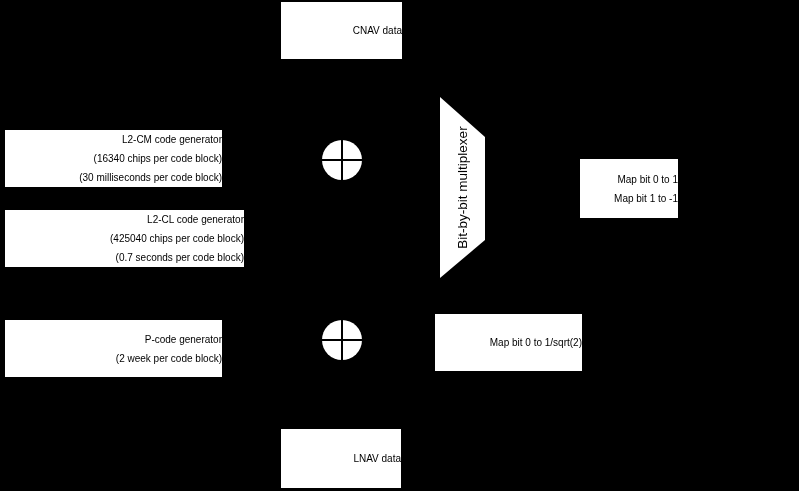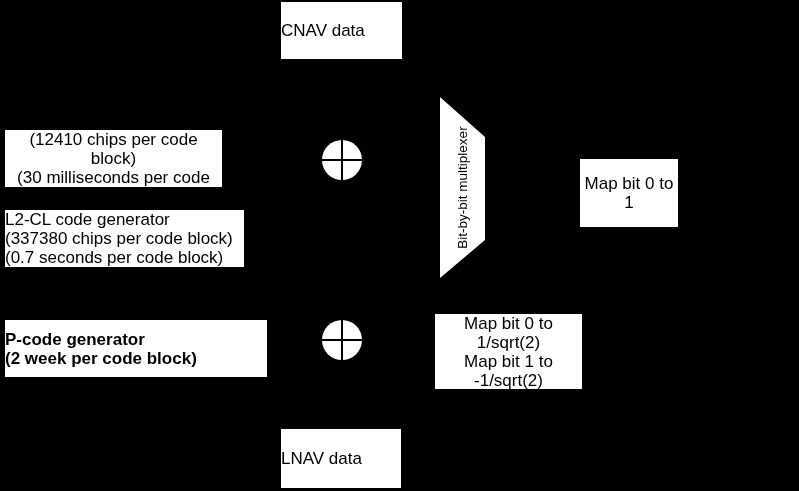--- a/index.html
+++ b/index.html
@@ -16,32 +16,32 @@
     font-family: "Liberation Sans", sans-serif;
     color: #000000;
   }
   .node-box {
     position: absolute;
     background: #ffffff;
     color: #000000;
     display: flex;
     flex-direction: column;
     justify-content: center;
-    align-items: flex-start;
+    align-items: flex-end;
     text-align: center;
-    font-size: 17px;
+    font-size: 10px;
     line-height: 19px;
     box-sizing: border-box;
   }
   .box-cnav   { left: 281px; top: 2px;   width: 121px; height: 57px; }
   .box-l2cm   { left: 5px;   top: 130px; width: 217px; height: 57px; }
   .box-l2cl   { left: 5px;   top: 210px; width: 239px; height: 57px; }
-  .box-pcode  { left: 5px;   top: 320px; width: 262px; height: 57px; font-weight: bold; }
-  .box-map1   { left: 580px; top: 159px; width: 98px;  height: 68px; }
-  .box-mapsq  { left: 435px; top: 314px; width: 147px; height: 75px; }
+  .box-pcode  { left: 5px;   top: 320px; width: 217px; height: 57px; }
+  .box-map1   { left: 580px; top: 159px; width: 98px;  height: 59px; }
+  .box-mapsq  { left: 435px; top: 314px; width: 147px; height: 57px; }
   .box-lnav   { left: 281px; top: 429px; width: 120px; height: 59px; }
 
   .xor {
     position: absolute;
     width: 40px;
     height: 40px;
   }
   .xor-1 { left: 322px; top: 140px; }
   .xor-2 { left: 322px; top: 320px; }
 
@@ -75,28 +75,28 @@
 </head>
 <body>
 
 <div class="canvas">
 
   <div class="node-box box-cnav">
     <span class="line">CNAV data</span>
   </div>
 
   <div class="node-box box-l2cm">
-    <span class="line">L2-CM week generator</span>
-    <span class="line">(12410 chips per code block)</span>
+    <span class="line">L2-CM code generator</span>
+    <span class="line">(16340 chips per code block)</span>
     <span class="line">(30 milliseconds per code block)</span>
   </div>
 
   <div class="node-box box-l2cl">
     <span class="line">L2-CL code generator</span>
-    <span class="line">(337380 chips per code block)</span>
+    <span class="line">(425040 chips per code block)</span>
     <span class="line">(0.7 seconds per code block)</span>
   </div>
 
   <div class="node-box box-pcode">
     <span class="line">P-code generator</span>
     <span class="line">(2 week per code block)</span>
   </div>
 
   <div class="xor xor-1">
     <svg width="40" height="40" viewBox="0 0 40 40">
@@ -116,24 +116,24 @@
 
   <div class="mux">
     <svg width="45" height="181" viewBox="0 0 45 181">
       <polygon points="0,0 45,40 45,143 0,181" fill="#ffffff"></polygon>
     </svg>
     <div class="mux-label">Bit-by-bit multiplexer</div>
   </div>
 
   <div class="node-box box-map1">
     <span class="line">Map bit 0 to 1</span>
+    <span class="line">Map bit 1 to -1</span>
   </div>
 
   <div class="node-box box-mapsq">
     <span class="line">Map bit 0 to 1/sqrt(2)</span>
-    <span class="line">Map bit 1 to -1/sqrt(2)</span>
   </div>
 
   <div class="node-box box-lnav">
     <span class="line">LNAV data</span>
   </div>
 
 </div>
 
 </body></html>

